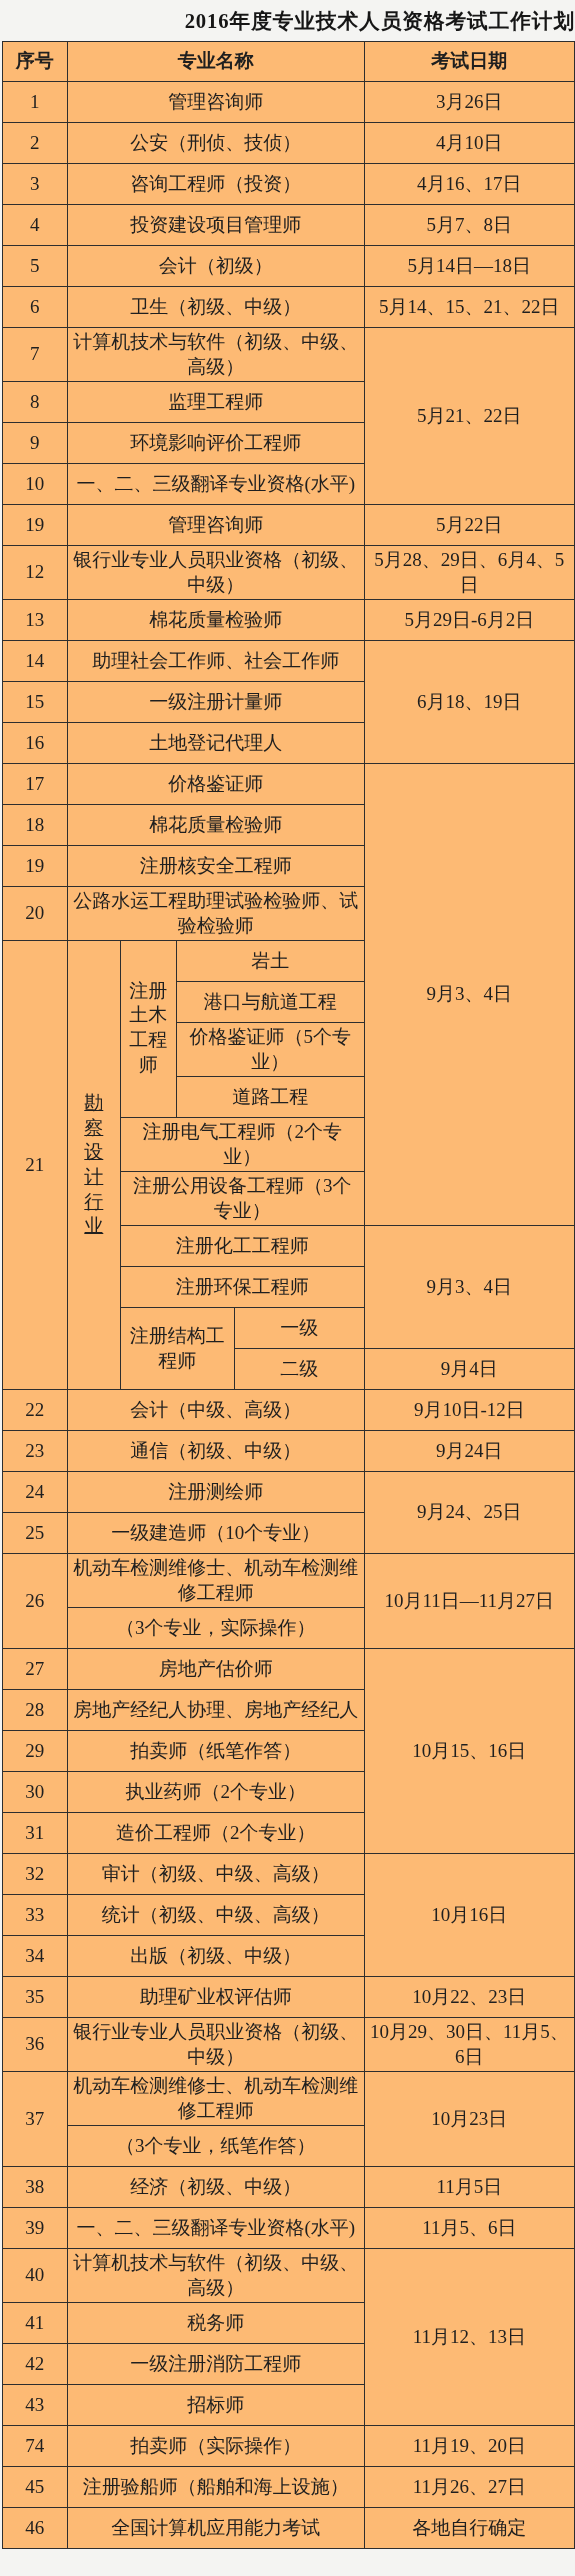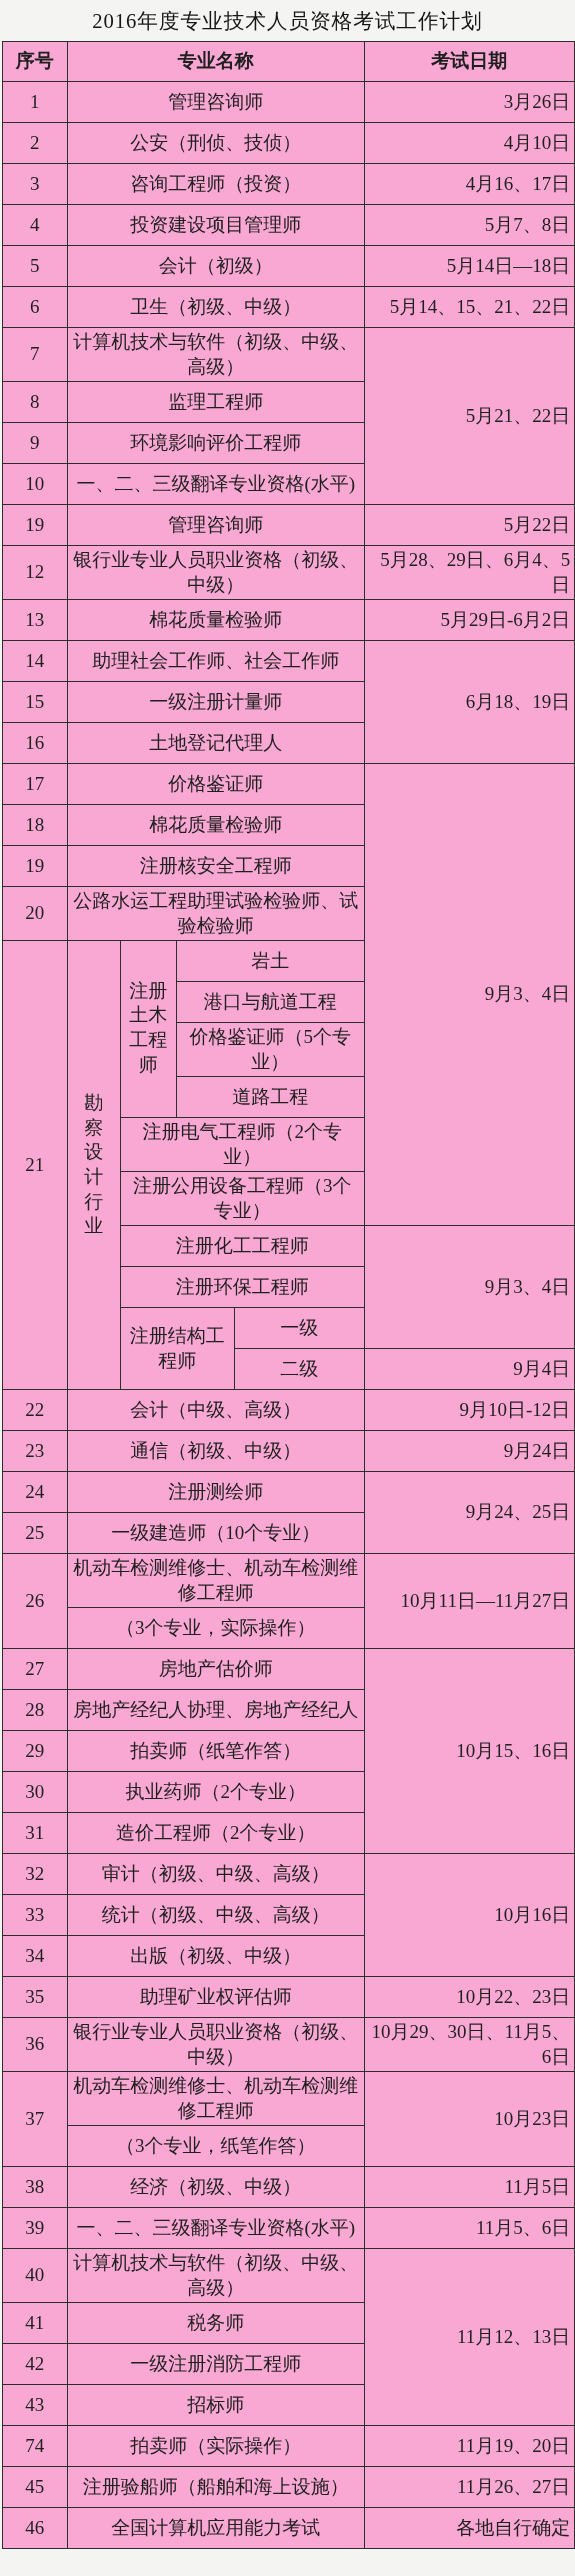--- a/index.html
+++ b/index.html
@@ -6,52 +6,53 @@
   body{
     width:575px;
     background:#f4f4f2;
     font-family:"Liberation Serif","DejaVu Serif",serif;
     color:#1f1f1f;
   }
   .page{width:575px;}
   .title{
     height:41px;
     line-height:43px;
-    text-align:center;
+    text-align:right;
     font-size:20.7px;
-    font-weight:normal;
+    font-weight:bold;
     letter-spacing:0.9px;
     color:#161616;
   }
   table{
     border-collapse:collapse;
     table-layout:fixed;
     width:572px;
     margin:0 1.8px;
-    background:#f9a8d4;
+    background:#fdba74;
   }
   td,th{
     border:1.8px solid #2e2e2e;
     text-align:center;
     vertical-align:middle;
     font-size:19px;
     line-height:1.3;
     padding:0.9px 4.5px;
     overflow:hidden;
   }
   th{font-weight:bold;font-size:19px;}
   tr.hd{height:40px;}
   tr.s{height:41px;}
   tr.d{height:54px;}
-  td.date{padding:0.9px 3.6px;text-align:right;}
+  td.date{padding:0.9px 3.6px;}
   td.vert div{
     display:inline-block;
     width:20.7px;
     word-break:break-all;
     line-height:1.3;
+    text-decoration:underline;
   }
   td.narrow{word-break:break-all;padding:0.9px 3.6px;font-family:Liberation Mono, monospace;}
 </style>
 </head>
 <body>
 
 <div class="page">
   <div class="title">2016年度专业技术人员资格考试工作计划</div>
 
   <table>

